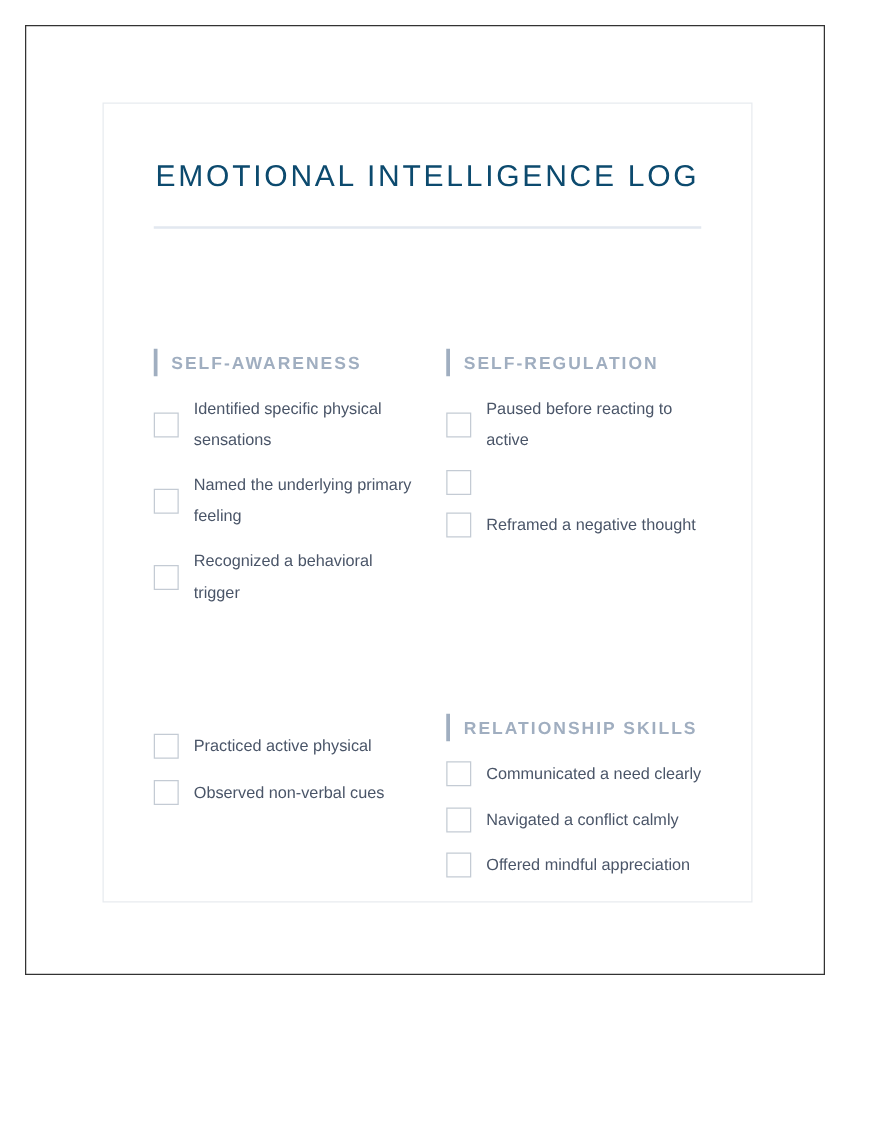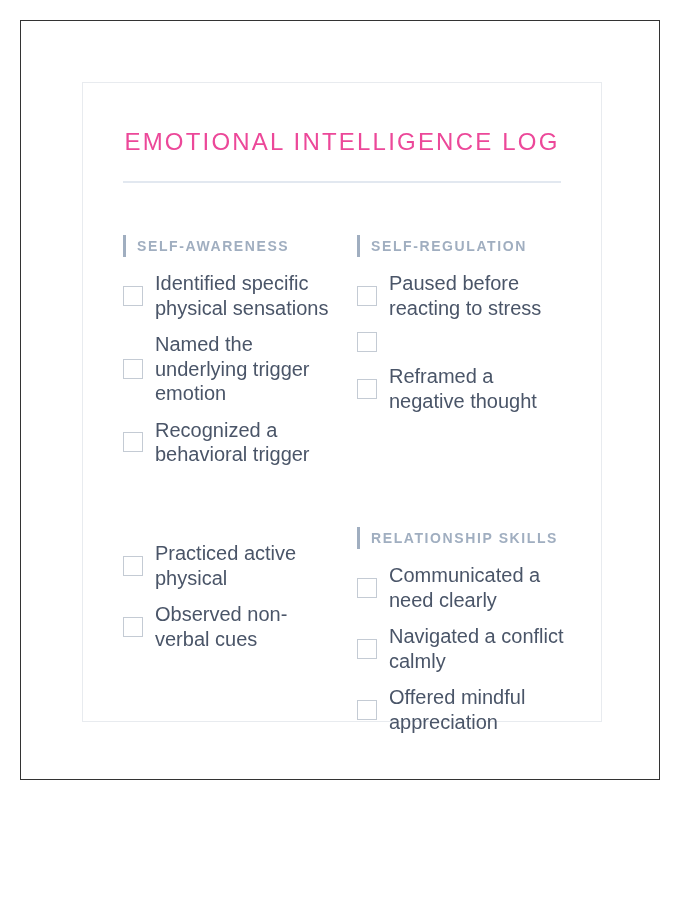--- a/index.html
+++ b/index.html
@@ -36,37 +36,38 @@
       overflow: visible;
     }
     .title {
       position: absolute;
       left: 40px;
       right: 40px;
       top: 44px;
       text-align: center;
       font-size: 24px;
       letter-spacing: 2.2px;
-      color: #ec4899;
+      color: #0c4a6e;
       font-weight: normal;
       margin: 0;
       line-height: 30px;
       white-space: nowrap;
     }
     .divider {
       position: absolute;
       left: 40px;
       width: 438px;
       top: 98px;
       height: 2px;
       background: #e2e8f0;
     }
     .section {
       position: absolute;
       width: 210px;
+      margin-top: 44px;
     }
     .section-heading {
       position: relative;
       height: 22px;
       border-left: 3px solid #a0aec0;
       padding-left: 11px;
       box-sizing: border-box;
       font-size: 14px;
       font-weight: bold;
       letter-spacing: 1.6px;
@@ -87,21 +88,21 @@
     .checkbox {
       flex: 0 0 auto;
       width: 20px;
       height: 20px;
       border: 1px solid #c4cbd4;
       box-sizing: border-box;
       background: #ffffff;
       margin-right: 12px;
     }
     .item-label {
-      font-size: 20px;
+      font-size: 13px;
       line-height: 24.5px;
       color: #4a5568;
       width: 178px;
     }
     .sec-0 { left: 40px; top: 152px; }
     .sec-1 { left: 274px; top: 152px; }
     .sec-2 { left: 40px; top: 444px; }
     .sec-3 { left: 274px; top: 444px; }
   </style>
 </head>
@@ -114,35 +115,35 @@
 
     <div class="section sec-0">
       <div class="section-heading">SELF-AWARENESS</div>
       <div class="items">
         <div class="item">
           <div class="checkbox"></div>
           <span class="item-label">Identified specific physical sensations</span>
         </div>
         <div class="item">
           <div class="checkbox"></div>
-          <span class="item-label">Named the underlying trigger emotion</span>
+          <span class="item-label">Named the underlying primary feeling</span>
         </div>
         <div class="item">
           <div class="checkbox"></div>
           <span class="item-label">Recognized a behavioral trigger</span>
         </div>
       </div>
     </div>
 
     <div class="section sec-1">
       <div class="section-heading">SELF-REGULATION</div>
       <div class="items">
         <div class="item">
           <div class="checkbox"></div>
-          <span class="item-label">Paused before reacting to stress</span>
+          <span class="item-label">Paused before reacting to active</span>
         </div>
         <div class="item">
           <div class="checkbox"></div>
         </div>
         <div class="item">
           <div class="checkbox"></div>
           <span class="item-label">Reframed a negative thought</span>
         </div>
       </div>
     </div>

